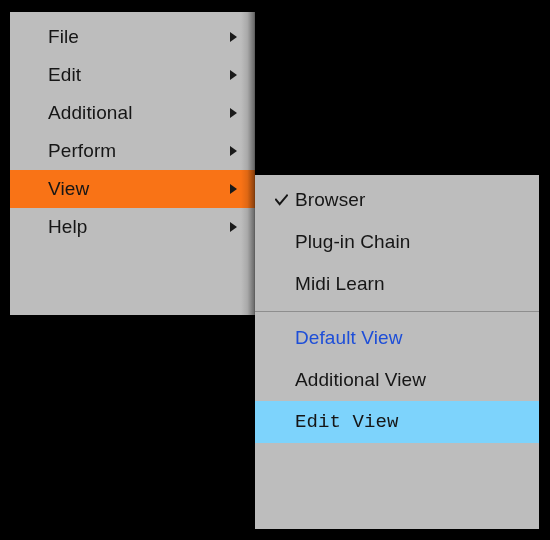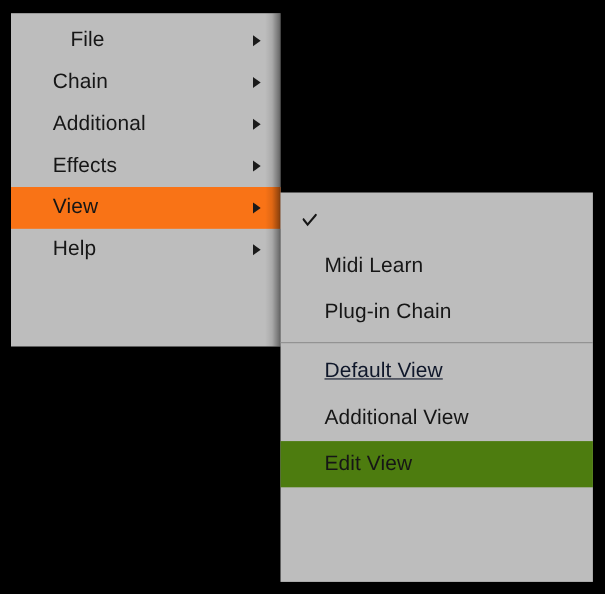--- a/index.html
+++ b/index.html
@@ -42,21 +42,21 @@
     position: relative;
     height: 38px;
     display: flex;
     align-items: center;
     padding: 0 0 0 38px;
     font-size: 19px;
     color: #161616;
     letter-spacing: 0.1px;
     box-sizing: border-box;
   }
-  .root-item.first { margin-top: 6px; margin-left: 16px; }
+  .root-item.first { margin-top: 6px; }
   .root-item.highlighted {
     background: #f97316;
   }
   .root-item .label { flex: 1 1 auto; }
 
   .submenu-arrow {
     position: absolute;
     right: 18px;
     top: 50%;
     transform: translateY(-50%);
@@ -82,22 +82,22 @@
     position: relative;
     height: 42px;
     display: flex;
     align-items: center;
     font-size: 19px;
     color: #161616;
     letter-spacing: 0.1px;
     box-sizing: border-box;
   }
   .sub-item.first { margin-top: 4px; }
-  .sub-item.highlighted { background: #4d7c0f; }
-  .sub-item.disabled { color: #0f172a; text-decoration: underline; }
+  .sub-item.highlighted { background: #7dd3fc; font-family: Liberation Mono, monospace; }
+  .sub-item.disabled { color: #1d4ed8; }
 
   .check-slot {
     width: 40px;
     flex: 0 0 40px;
     display: flex;
     align-items: center;
     justify-content: center;
     padding-left: 12px;
     box-sizing: border-box;
   }
@@ -118,31 +118,31 @@
 <body>
 
 <div id="menubar-panel">
 
   <div class="root-item first">
     <span class="label">File</span>
     <span class="submenu-arrow"></span>
   </div>
 
   <div class="root-item">
-    <span class="label">Chain</span>
+    <span class="label">Edit</span>
     <span class="submenu-arrow"></span>
   </div>
 
   <div class="root-item">
     <span class="label">Additional</span>
     <span class="submenu-arrow"></span>
   </div>
 
   <div class="root-item">
-    <span class="label">Effects</span>
+    <span class="label">Perform</span>
     <span class="submenu-arrow"></span>
   </div>
 
   <div class="root-item highlighted">
     <span class="label">View</span>
     <span class="submenu-arrow"></span>
   </div>
 
 
   <div class="root-item">
@@ -153,32 +153,33 @@
 </div>
 
 <div id="view-submenu">
 
   <div class="sub-item first">
     <span class="check-slot">
       <svg class="check-mark" viewBox="0 0 14 14" aria-hidden="true">
         <path d="M1 6 L5 11 L13 1.5" fill="none" stroke="#161616" stroke-width="2.1" stroke-linecap="square"></path>
       </svg>
     </span>
+    <span class="sub-label">Browser</span>
   </div>
 
 
 
   <div class="sub-item">
     <span class="check-slot"></span>
-    <span class="sub-label">Midi Learn</span>
+    <span class="sub-label">Plug-in Chain</span>
   </div>
 
   <div class="sub-item">
     <span class="check-slot"></span>
-    <span class="sub-label">Plug-in Chain</span>
+    <span class="sub-label">Midi Learn</span>
   </div>
 
   <div class="separator"></div>
 
   <div class="sub-item disabled">
     <span class="check-slot"></span>
     <span class="sub-label">Default View</span>
   </div>
 
   <div class="sub-item">

